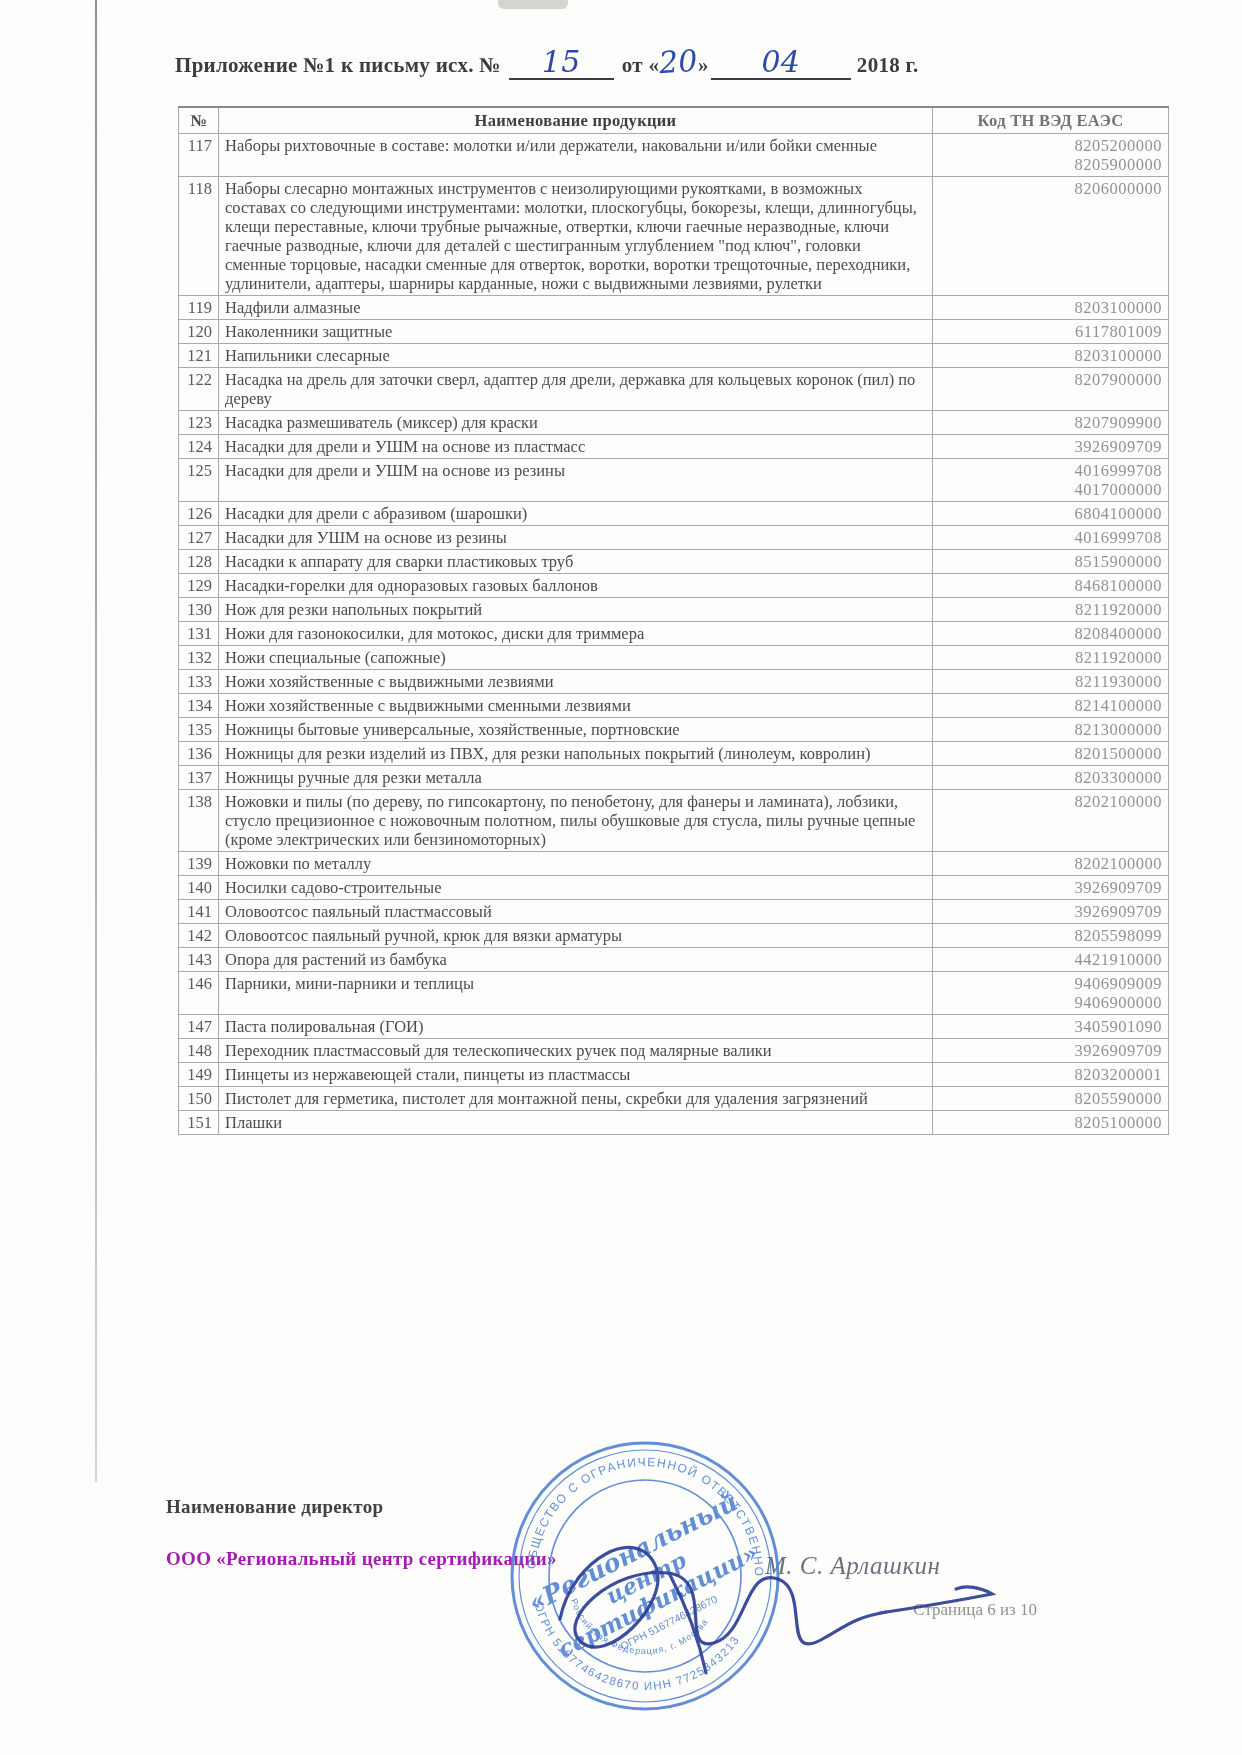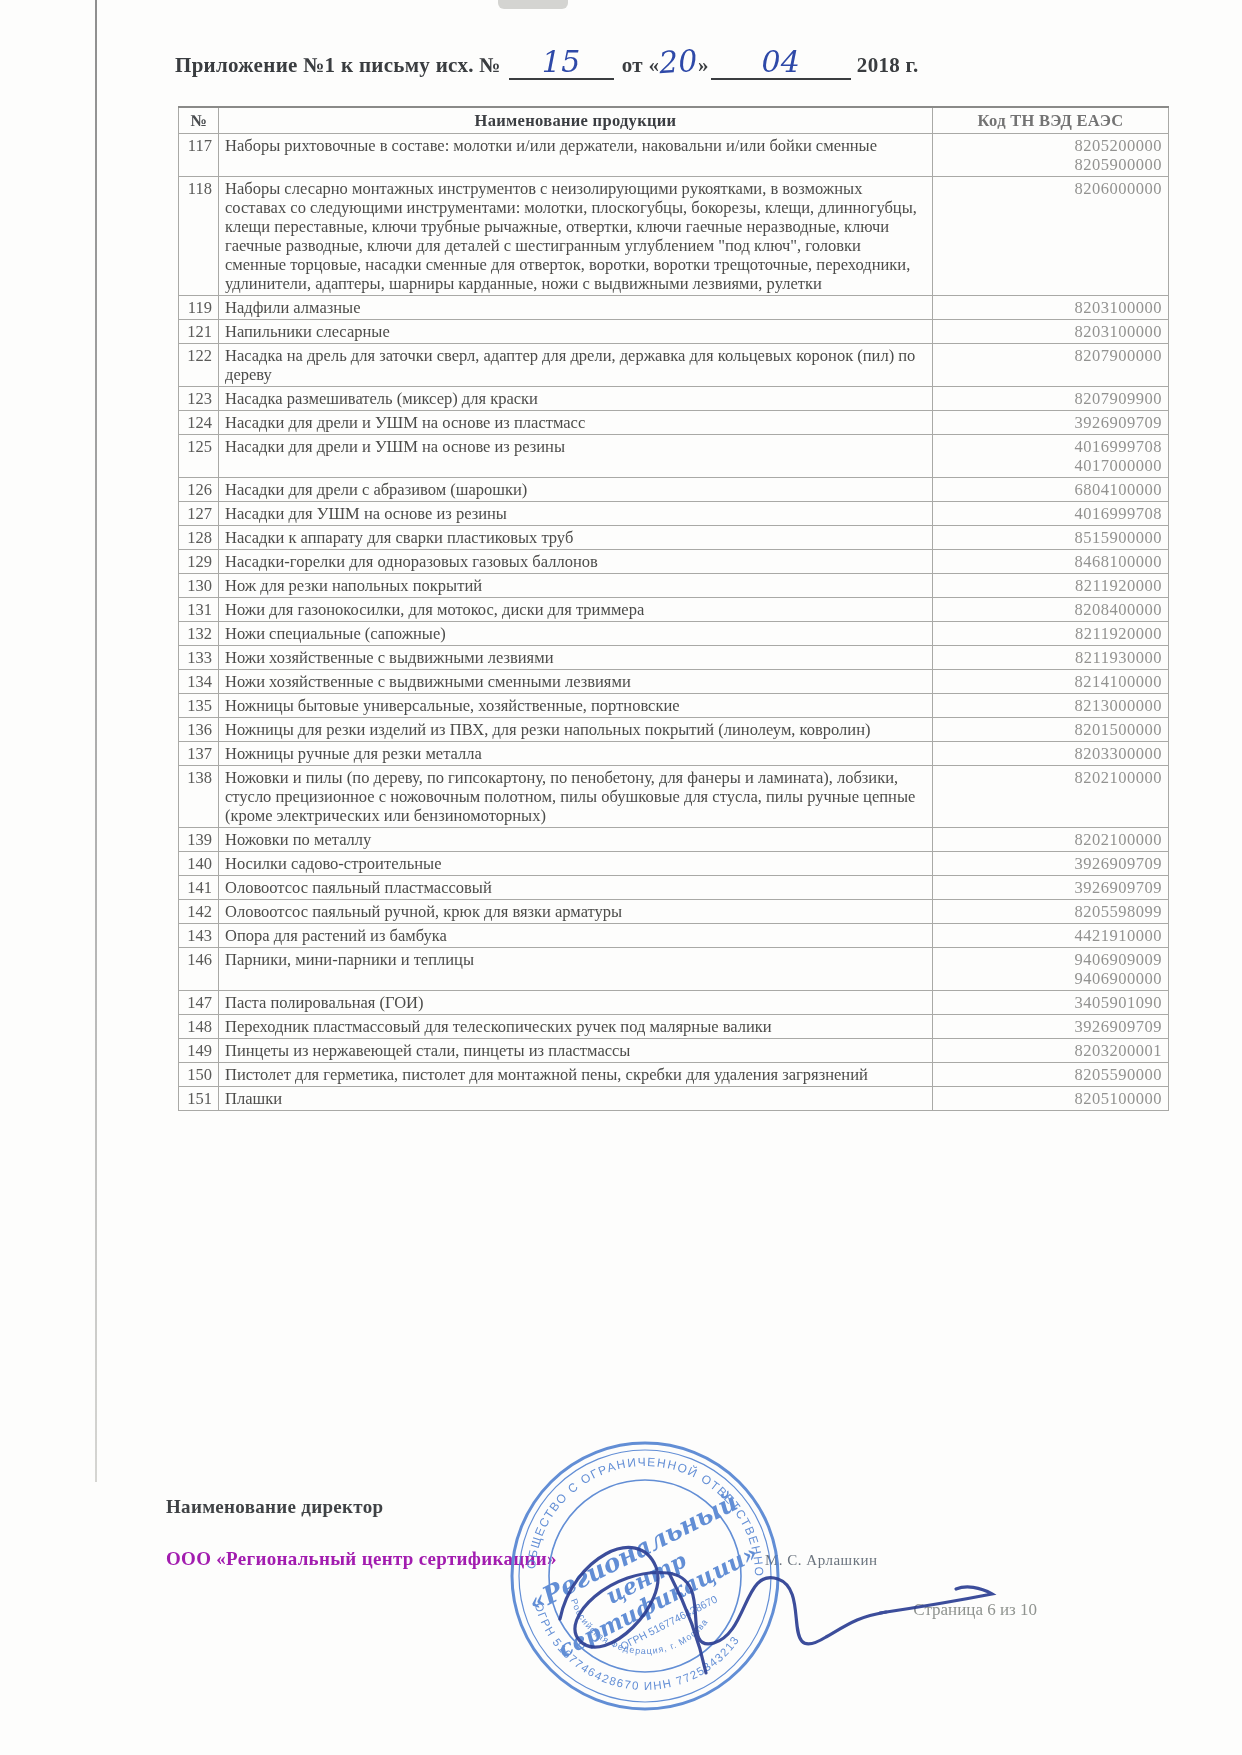--- a/index.html
+++ b/index.html
@@ -41,21 +41,21 @@
   td.name { padding-left:12px; color:#4c4c4a; }
   td.code { text-align:right; padding-right:12px; color:#929290;
             vertical-align:middle; white-space:pre-line; letter-spacing:.5px; }
 
   
   .director-title { position:absolute; left:166px; top:1496px;
     font-size:19px; font-weight:bold; color:#3f4245; letter-spacing:.3px; }
   .company-name { position:absolute; left:166px; top:1548px;
     font-size:19px; font-weight:bold; color:#a21caf; letter-spacing:.3px; }
   .director-name { position:absolute; left:765px; top:1552px;
-    font-size:15px; color:#6a737d; letter-spacing:.5px; }
+    font-size:25px; color:#6a737d; letter-spacing:.5px;font-style:italic; }
   .page-indicator { position:absolute; left:875px; top:1600px; width:162px;
     text-align:right; font-size:17px; color:#8f938f; }
 
   .stamp-wrap { position:absolute; left:505px; top:1436px; width:280px; height:280px;
     opacity:.88; }
   .signature-wrap { position:absolute; left:520px; top:1515px; width:520px; height:170px; }
 </style>
 </head>
 <body>
 
@@ -100,20 +100,25 @@
       <td class="name">Наборы слесарно монтажных инструментов с неизолирующими рукоятками, в возможных составах со следующими инструментами: молотки, плоскогубцы, бокорезы, клещи, длинногубцы, клещи переставные, ключи трубные рычажные, отвертки, ключи гаечные неразводные, ключи гаечные разводные, ключи для деталей с шестигранным углублением "под ключ", головки сменные торцовые, насадки сменные для отверток, воротки, воротки трещоточные, переходники, удлинители, адаптеры, шарниры карданные, ножи с выдвижными лезвиями, рулетки</td>
       <td class="code">8206000000</td>
     </tr>
 
     <tr>
       <td class="num">119</td>
       <td class="name">Надфили алмазные</td>
       <td class="code">8203100000</td>
     </tr>
 
+    <tr>
+      <td class="num">120</td>
+      <td class="name">Наколенники защитные</td>
+      <td class="code">6117801009</td>
+    </tr>
 
     <tr>
       <td class="num">121</td>
       <td class="name">Напильники слесарные</td>
       <td class="code">8203100000</td>
     </tr>
 
     <tr>
       <td class="num">122</td>
       <td class="name">Насадка на дрель для заточки сверл, адаптер для дрели, державка для кольцевых коронок (пил) по дереву</td>

